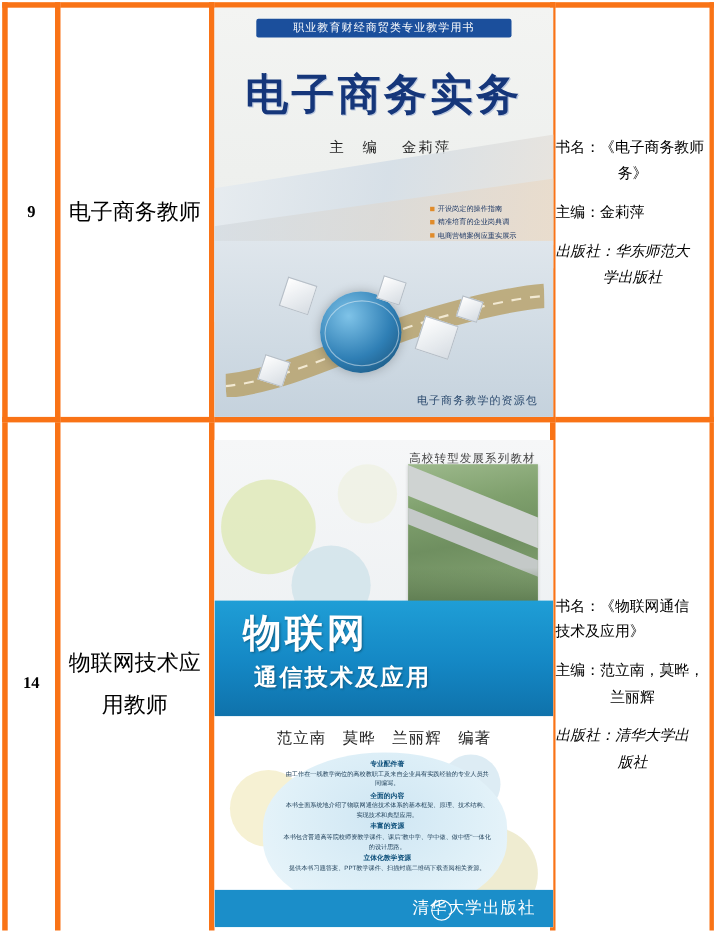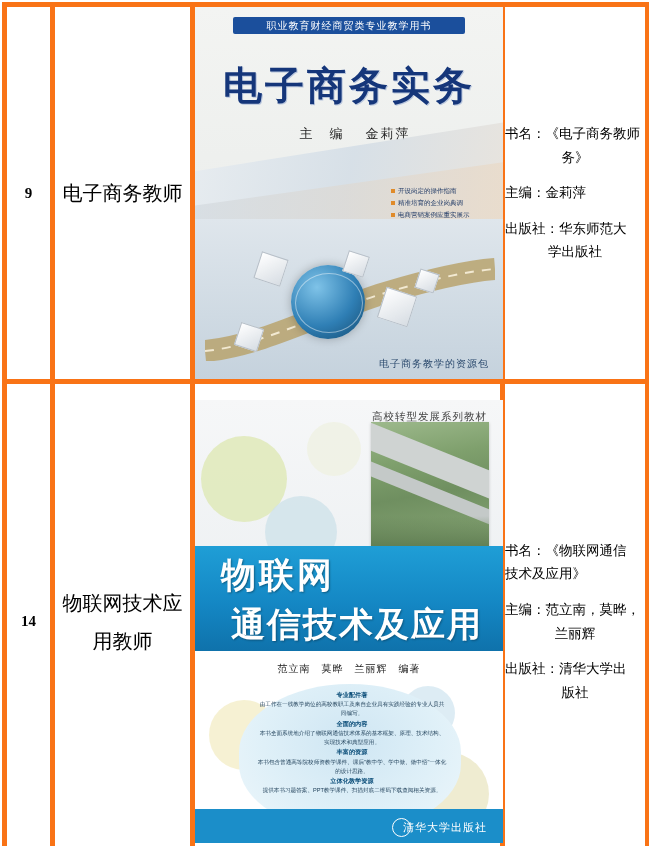--- a/index.html
+++ b/index.html
@@ -41,21 +41,21 @@
     line-height: 1.9;
     padding: 0 6px;
   }
   .info-cell {
     font-size: 13.5px;
     line-height: 1.75;
     padding: 6px 5px 6px 7px;
     vertical-align: top;
   }
   .info-line { margin-bottom: 12px; }
-  .info-line:last-child { margin-bottom: 0; }
+  .info-line:last-child { margin-bottom: 0; font-style: italic; }
   .info-indent { text-align: center; }
 
   .img-cell {
     padding: 0;
     text-align: center;
     background: #fff;
   }
 
   
   .cover1 {
@@ -238,32 +238,32 @@
     font-weight: bold;
     color: #ffffff;
     letter-spacing: 3px;
     font-family: "Liberation Sans", sans-serif;
     text-shadow: 1px 1px 2px rgba(0,0,0,.35);
     text-align: center;
   }
   .c2-t2 {
     position: absolute;
     top: 202px; left: 36px;
-    font-size: 34px;
+    font-size: 21px;
     font-weight: bold;
     color: #ffffff;
     letter-spacing: 2px;
     font-family: "Liberation Sans", sans-serif;
     text-shadow: 1px 1px 2px rgba(0,0,0,.3);
   }
   .c2-authors {
     position: absolute;
     top: 262px; left: 0; right: 0;
     text-align: center;
-    font-size: 10px;
+    font-size: 14px;
     color: #222;
     letter-spacing: 1px;
   }
   .c2-blue-oval {
     position: absolute;
     top: 284px; left: 44px;
     width: 222px; height: 148px;
     background: radial-gradient(ellipse at 50% 40%, #cfe6f3 0%, #dff0f8 55%, #eef7fb 100%);
     border-radius: 50%/46%;
   }
@@ -280,21 +280,21 @@
   .c2-body b { color: #0d4f7a; font-size: 6.2px; }
   .c2-bottombar {
     position: absolute;
     bottom: 0; left: 0;
     width: 308px; height: 34px;
     background: #1b8ec9;
   }
   .c2-pub {
     position: absolute;
     bottom: 8px; right: 16px;
-    font-size: 11px;
+    font-size: 15px;
     color: #ffffff;
     letter-spacing: 1px;
   }
   .c2-logo {
     position: absolute;
     bottom: 6px; right: 92px;
     width: 17px; height: 17px;
     border-radius: 50%;
     border: 1.5px solid #fff;
   }

